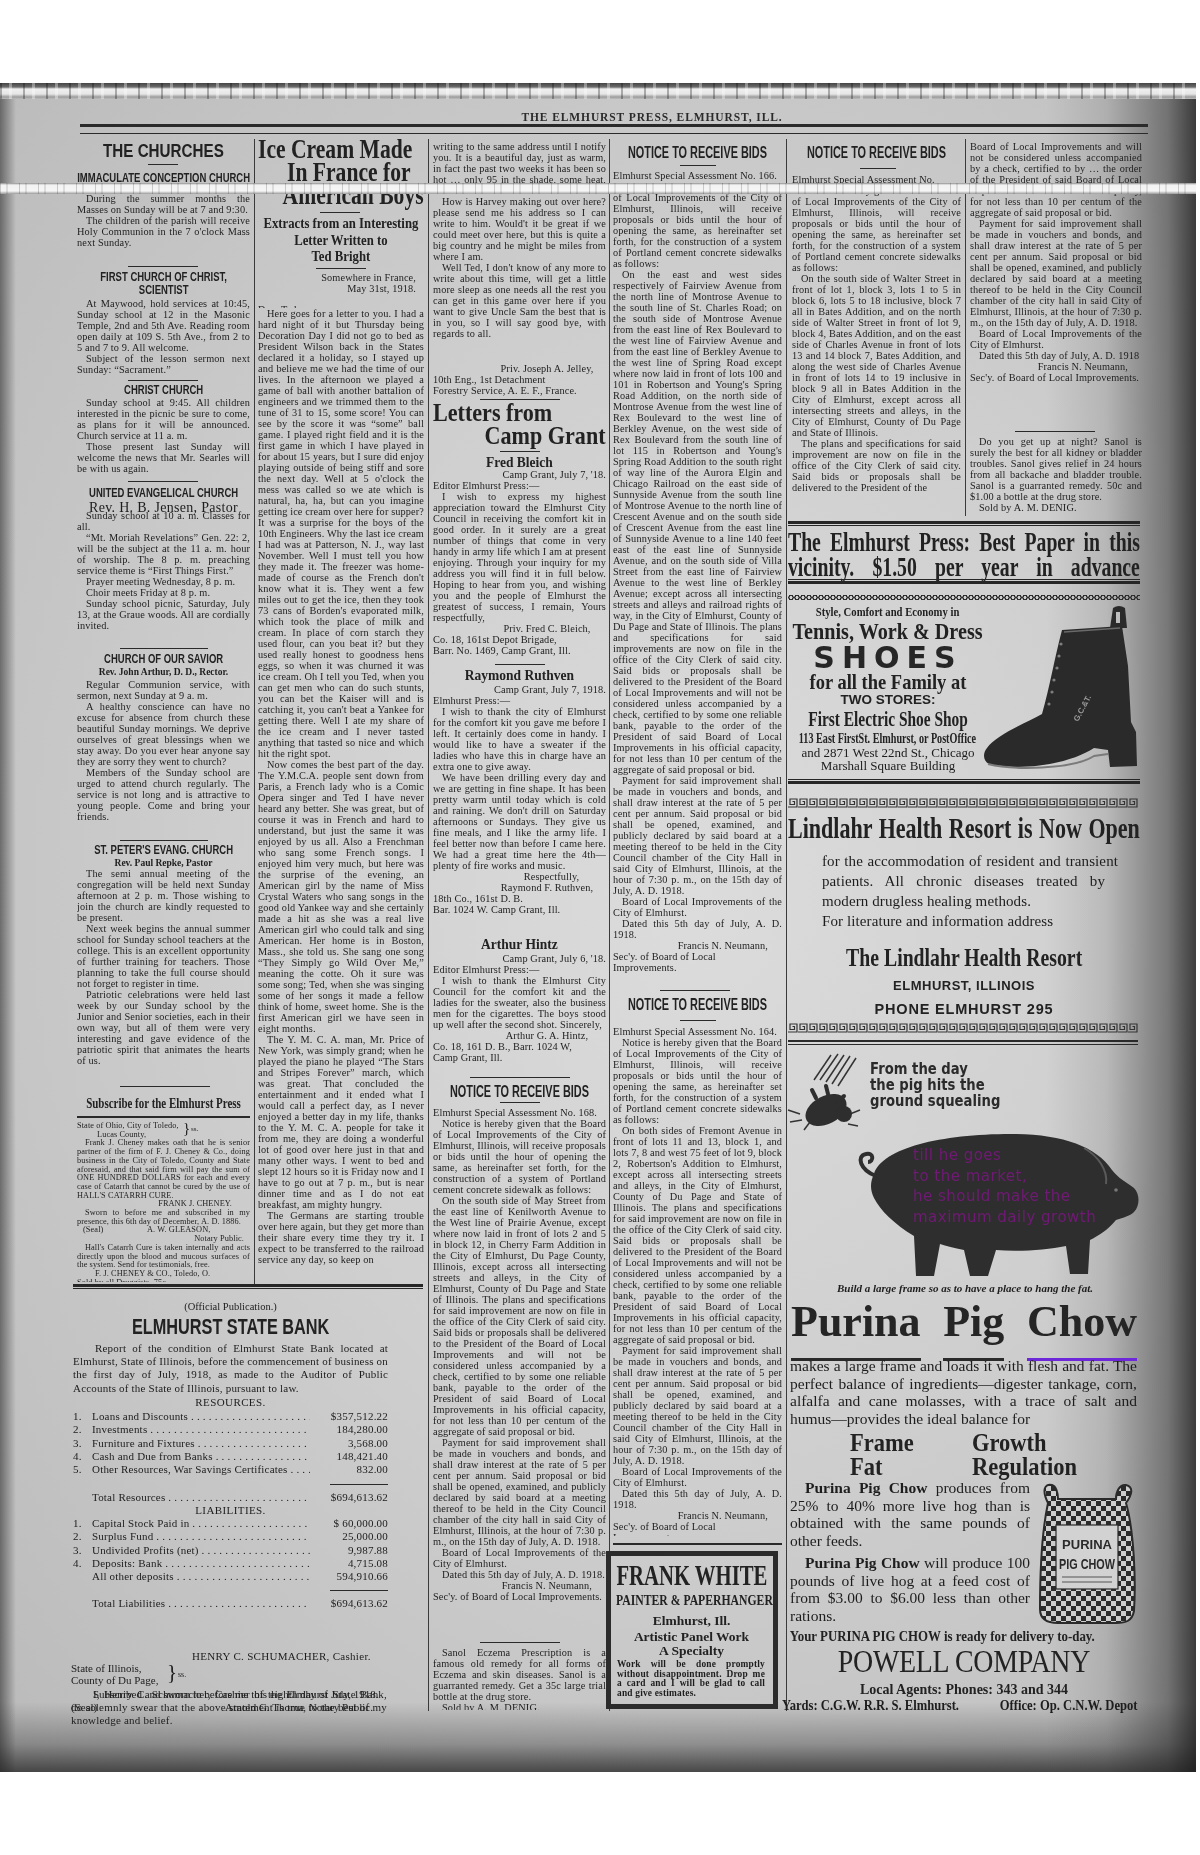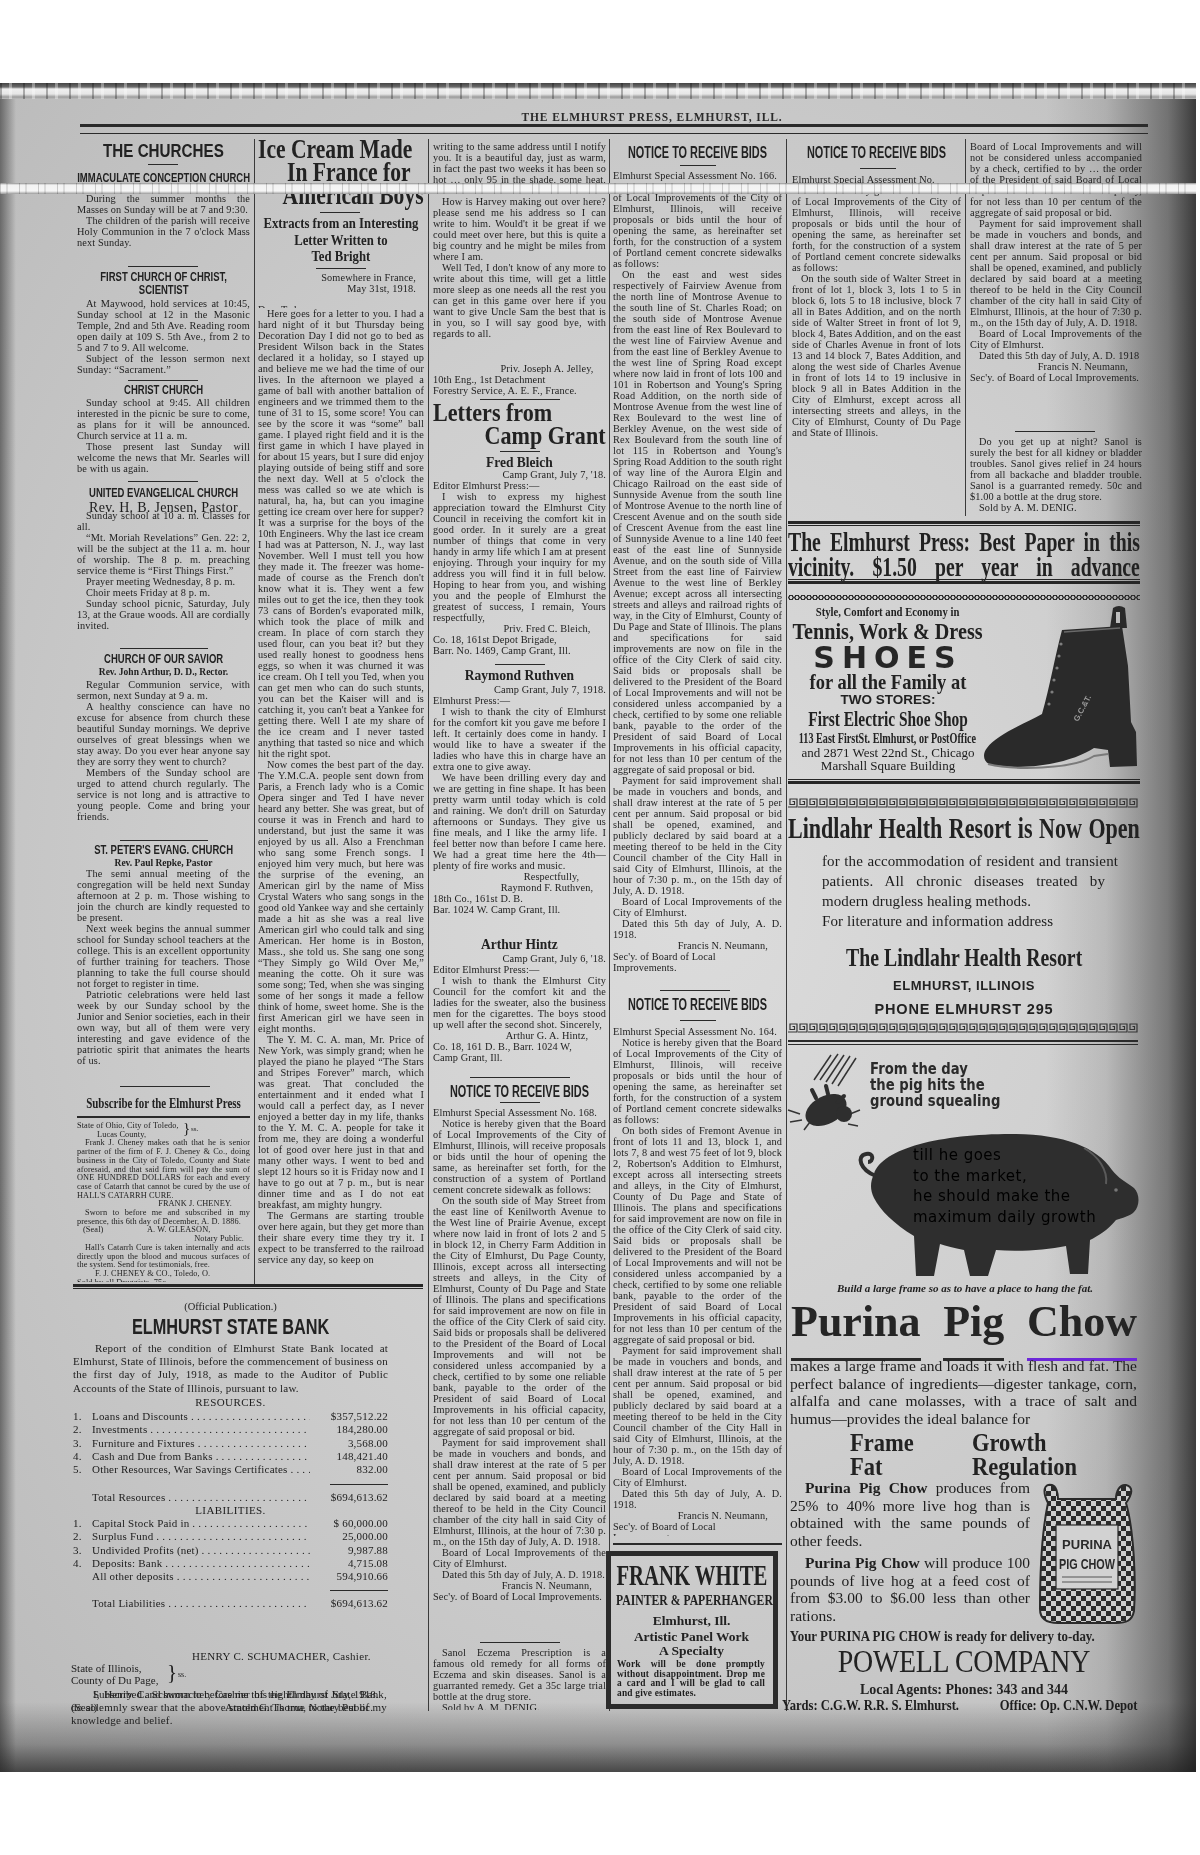--- a/index.html
+++ b/index.html
@@ -273,20 +273,21 @@
   <span class="ln">A Specialty</span>
 </div>
 <div class="abs" style="left:617px;top:1660px;width:148px;font-size:9.4px;line-height:9.6px;font-weight:bold;text-align:justify;letter-spacing:.2px">Work will be done promptly without disappointment. Drop me a card and I will be glad to call and give estimates.</div>
 
 <div class="hd" style="left:792px;top:143px;width:256px;transform:scaleX(.66);font-size:16.5px;line-height:18px">NOTICE TO RECEIVE BIDS</div>
 <div class="rl" style="left:860px;top:168px;width:36px"></div>
 <div class="txt" style="left:792px;top:174px;width:169px;height:338px">
   <p class="ni">Elmhurst Special Assessment No.</p>
   <p>Notice is hereby given that the Board of Local Improvements of the City of Elmhurst, Illinois, will receive proposals or bids until the hour of opening the same, as hereinafter set forth, for the construction of a system of Portland cement concrete sidewalks as follows:</p>
   <p>On the south side of Walter Street in front of lot 1, block 3, lots 1 to 5 in block 6, lots 5 to 18 inclusive, block 7 all in Bates Addition, and on the north side of Walter Street in front of lot 9, block 4, Bates Addition, and on the east side of Charles Avenue in front of lots 13 and 14 block 7, Bates Addition, and along the west side of Charles Avenue in front of lots 14 to 19 inclusive in block 9 all in Bates Addition in the City of Elmhurst, except across all intersecting streets and alleys, in the City of Elmhurst, County of Du Page and State of Illinois.</p>
+  <p>The plans and specifications for said improvement are now on file in the office of the City Clerk of said city. Said bids or proposals shall be delivered to the President of the</p>
 </div>
 <div class="txt" style="left:970px;top:141px;width:172px;height:288px">
   <p class="ni">Board of Local Improvements and will not be considered unless accompanied by a check, certified to by … the order of the President of said Board of Local Improvements in his official capacity, for not less than 10 per centum of the aggregate of said proposal or bid.</p>
   <p>Payment for said improvement shall be made in vouchers and bonds, and shall draw interest at the rate of 5 per cent per annum. Said proposal or bid shall be opened, examined, and publicly declared by said board at a meeting thereof to be held in the City Council chamber of the city hall in said City of Elmhurst, Illinois, at the hour of 7:30 p. m., on the 15th day of July, A. D. 1918.</p>
   <p>Board of Local Improvements of the City of Elmhurst.</p>
   <p>Dated this 5th day of July, A. D. 1918</p>
   <p class="right" style="padding-right:14px">Francis N. Neumann,</p>
   <p class="left">Sec'y. of Board of Local Improvements.</p>
 </div>
 <div class="rl" style="left:1015px;top:431px;width:80px"></div>
@@ -385,21 +386,21 @@
   <span class="ln">From the day</span>
   <span class="ln">the pig hits the</span>
   <span class="ln">ground squealing</span>
 </div>
 <svg class="abs" style="left:846px;top:1126px" width="294" height="158" viewBox="0 0 294 158">
   <path d="M28,48 C36,22 95,8 165,8 C215,8 250,20 266,44 C272,52 280,56 288,62 C294,68 294,80 288,86 C284,90 276,92 270,94 C262,104 252,110 244,114 L242,148 L224,148 L220,120 C200,124 172,126 150,124 L142,150 L124,150 L118,124 C108,122 100,120 94,118 L88,150 L70,150 L68,110 C48,98 34,84 28,72 C24,64 24,56 28,48 Z" fill="#2e2e2e"></path>
   <path d="M30,50 C14,44 10,30 20,28 C28,26 28,36 22,36" stroke="#2e2e2e" stroke-width="4" fill="none"></path>
   <path d="M238,22 C252,30 262,44 260,58" stroke="#5a5a5a" stroke-width="2" fill="none"></path>
   <circle cx="270" cy="64" r="1.8" fill="#777"></circle>
 </svg>
-<div class="abs" style="left:913px;top:1145px;width:200px;font-family:'DejaVu Sans',sans-serif;font-size:15px;line-height:20.5px;letter-spacing:.5px;color:#000000">
+<div class="abs" style="left:913px;top:1145px;width:200px;font-family:'DejaVu Sans',sans-serif;font-size:15px;line-height:20.5px;letter-spacing:.5px;color:#701a75">
   <span class="ln">till he goes</span>
   <span class="ln">to the market,</span>
   <span class="ln">he should make the</span>
   <span class="ln">maximum daily growth</span>
 </div>
 <div class="abs" style="left:820px;top:1282px;width:290px;text-align:center;font-size:11px;font-style:italic;font-weight:bold;white-space:nowrap">Build a large frame so as to have a place to hang the fat.</div>
 <div class="abs" style="left:791px;top:1300px;width:346px;display:flex;justify-content:space-between;font-size:44px;line-height:44px;font-weight:bold;color:#252525">
   <span style="border-bottom:3px solid #2a2a2a;padding-bottom:2px">Purina</span>
   <span style="border-bottom:3px solid #2a2a2a;padding-bottom:4px">Pig</span>
   <span style="border-bottom:3px solid #6d28d9;padding-bottom:14px">Chow</span>

